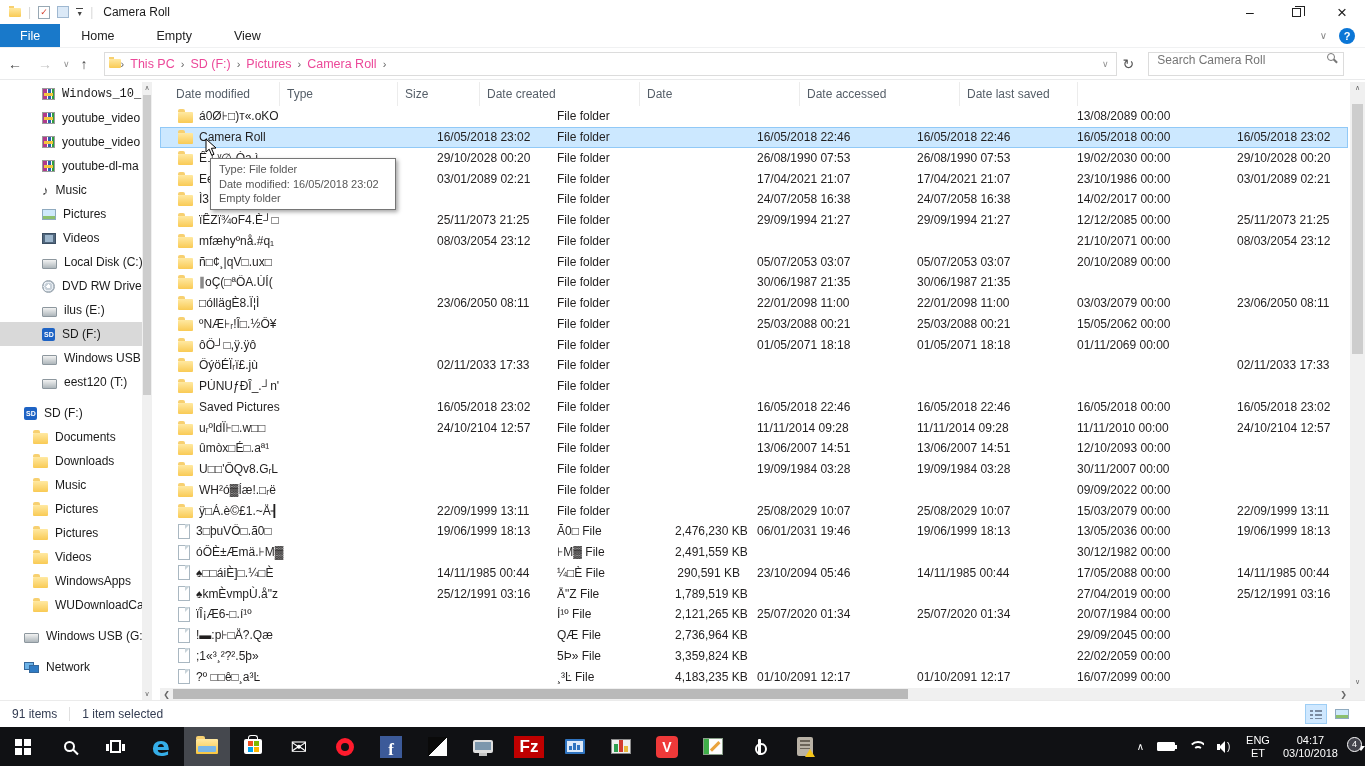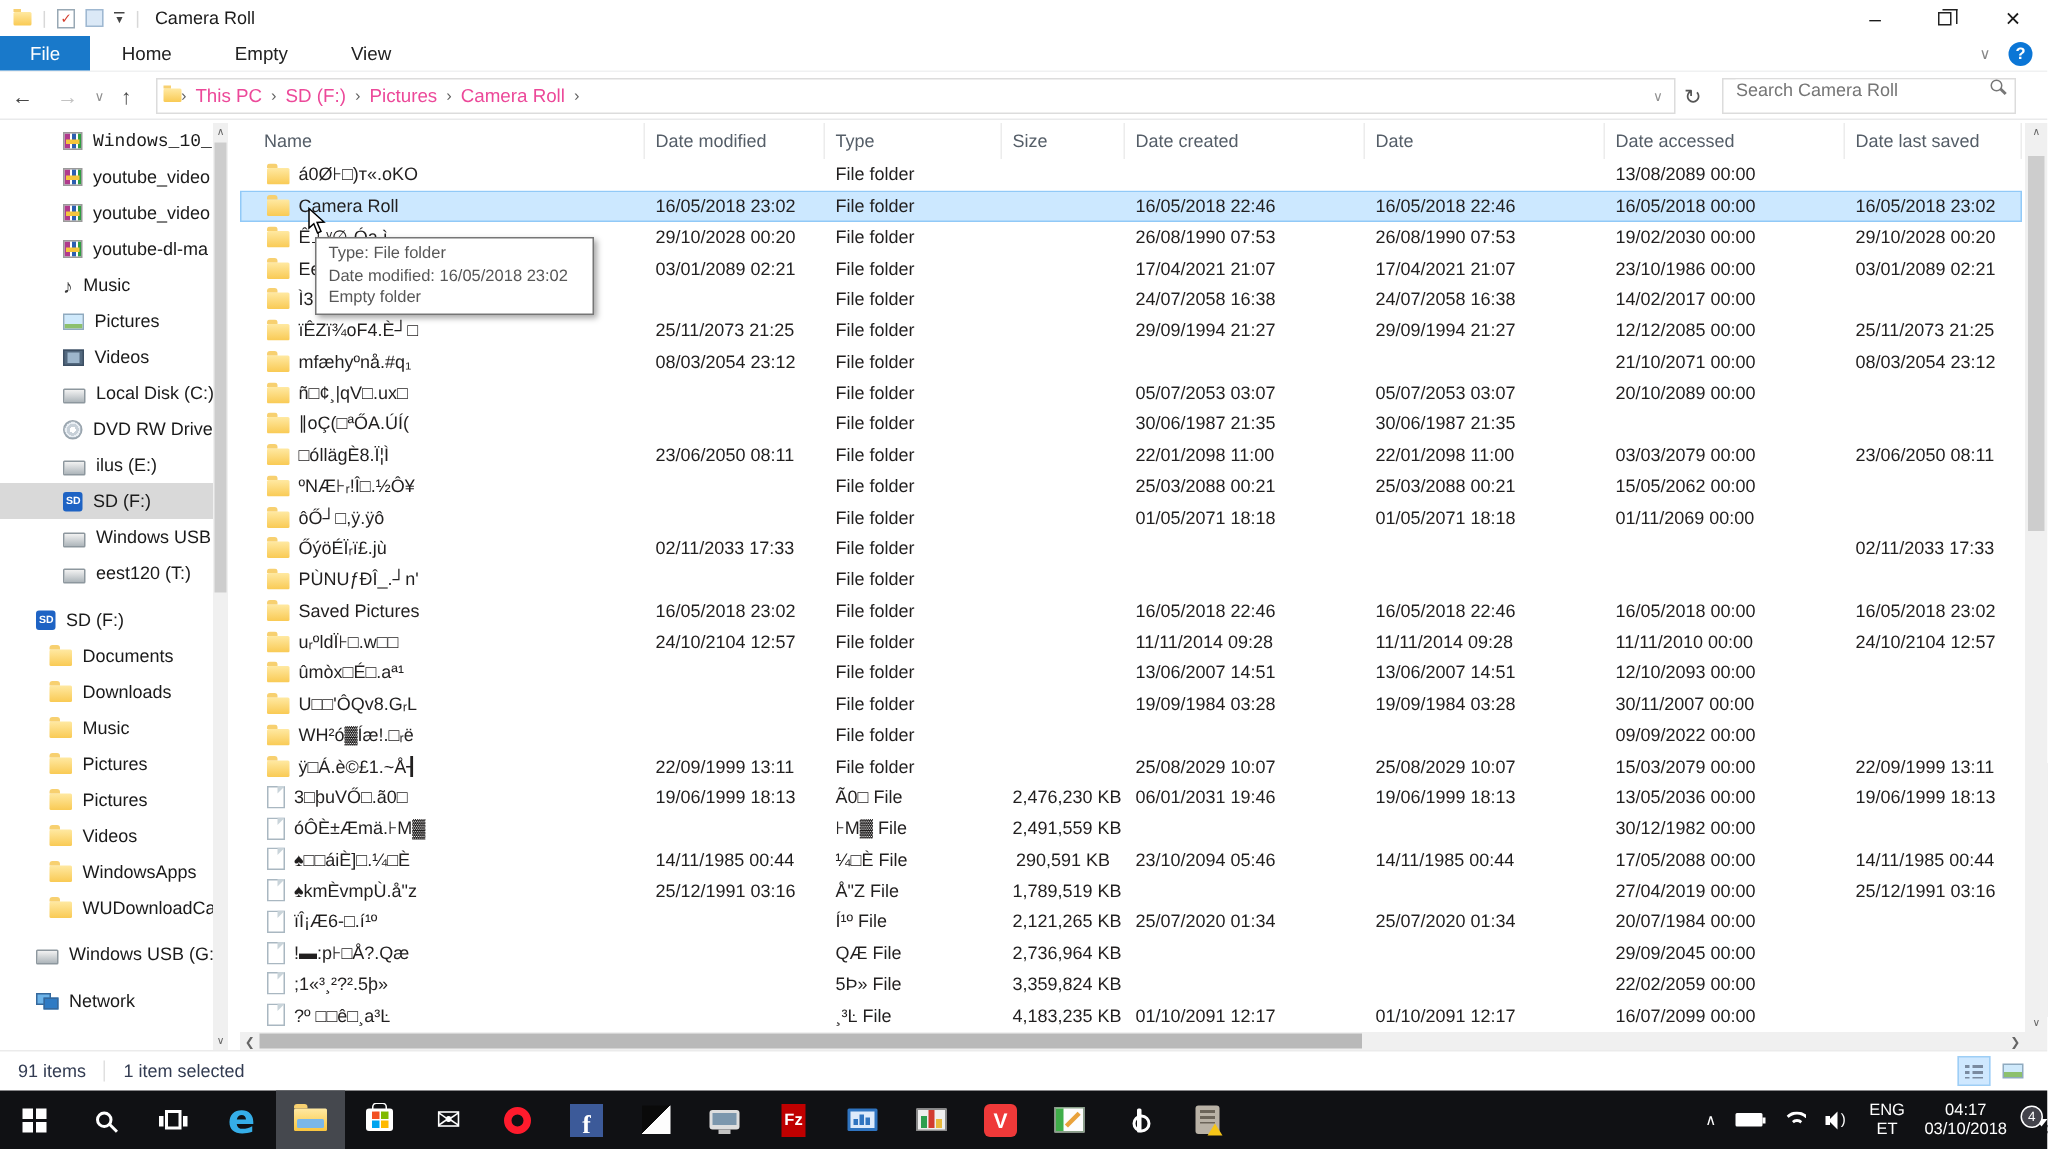--- a/index.html
+++ b/index.html
@@ -138,21 +138,21 @@
   .tb-store i{display:grid;grid-template-columns:5px 5px;grid-template-rows:5px 5px;gap:1px}
   .tb-store b{display:block}
   .ms1{background:#f25022}.ms2{background:#7fba00}.ms3{background:#00a4ef}.ms4{background:#ffb900}
   .tb-mail{color:#fff;font-size:20px;line-height:1}
   .tb-opera{width:18px;height:18px;border:5px solid #ff1b2d;border-radius:50%}
   .tb-fb{width:22px;height:22px;background:#3c5a99;display:flex;align-items:flex-end;justify-content:center;color:#fff;font-family:"Liberation Serif",serif;font-weight:bold;font-size:17px;line-height:1}
   .tb-bw{width:19px;height:19px;background:linear-gradient(135deg,#0a0a0a 0 50%,#fdfdfd 50%)}
   .tb-monitor{width:20px;height:13px;background:#dedede;border-radius:2px;position:relative}
   .tb-monitor::before{content:"";position:absolute;left:2px;top:2px;right:2px;bottom:3px;background:#7c97ad}
   .tb-monitor::after{content:"";position:absolute;left:6px;bottom:-3px;width:8px;height:3px;background:#c2c2c2}
-  .tb-fz{width:16px;height:22px;background:#bf0000;display:flex;align-items:center;justify-content:center;color:#fff;font-weight:bold;font-size:11px}
+  .tb-fz{width:30px;height:22px;background:#bf0000;display:flex;align-items:center;justify-content:center;color:#fff;font-weight:bold;font-size:17px}
   .tb-netmon{width:20px;height:15px;background:#2f74c0;border-radius:1px;position:relative}
   .tb-netmon::before{content:"";position:absolute;left:2px;top:2px;right:2px;bottom:2px;background:#ddeafa}
   .tb-netmon::after{content:"";position:absolute;left:4px;bottom:4px;width:12px;height:7px;
      background:linear-gradient(#2f74c0,#2f74c0) 0 100%/3px 4px no-repeat,
      linear-gradient(#2f74c0,#2f74c0) 4px 100%/3px 7px no-repeat,
      linear-gradient(#2f74c0,#2f74c0) 8px 100%/3px 5px no-repeat}
   .tb-bars{width:20px;height:15px;background:#efefef;border:1px solid #8c8c8c;position:relative}
   .tb-bars::after{content:"";position:absolute;left:2px;bottom:1px;width:15px;height:12px;
      background:linear-gradient(#2e9e4f,#2e9e4f) 0 100%/4px 8px no-repeat,
      linear-gradient(#d23b2f,#d23b2f) 5px 100%/4px 12px no-repeat,
@@ -358,21 +358,20 @@
       <span>Network</span>
     </div>
   </div>
 <div class="sb-scroll">
   <span class="scroll-arrow" style="top:0">∧</span>
   <div class="sb-thumb" style="top:13px;height:300px"></div>
   <span class="scroll-arrow" style="bottom:0">∨</span>
 </div>
 
 <div class="hdrrow" id="hdrrow">
-    <div class="hcell c0">Name</div>
     <div class="hcell c1">Date modified</div>
     <div class="hcell c2">Type</div>
     <div class="hcell c3" style="text-align: left;">Size</div>
     <div class="hcell c4">Date created</div>
     <div class="hcell c5">Date</div>
     <div class="hcell c6">Date accessed</div>
     <div class="hcell c7">Date last saved</div>
   </div>
 <div class="rows" id="rows">
     <div class="frow">

